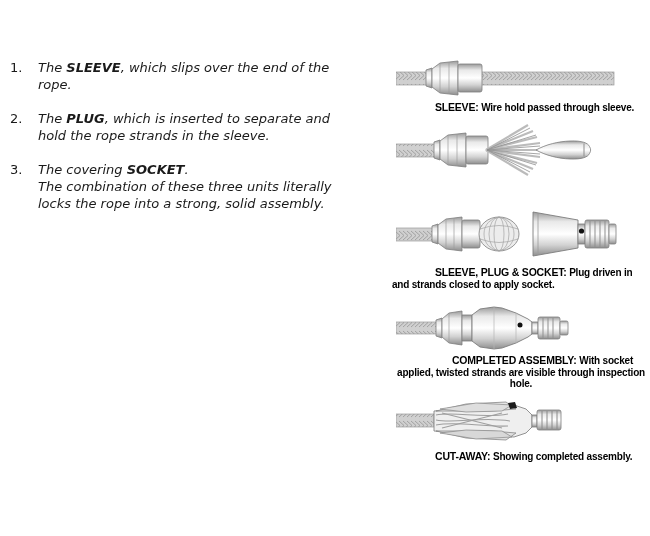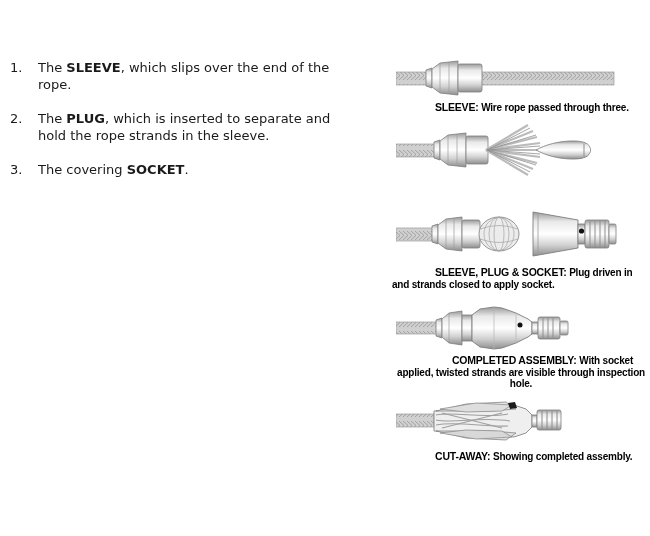--- a/index.html
+++ b/index.html
@@ -7,21 +7,21 @@
     width:650px; height:536px; background:#ffffff; position:relative;
     font-family:"DejaVu Sans", sans-serif; overflow:hidden;
   }
   .page { position:absolute; inset:0; background:#ffffff; }
 
   
   .steps { position:absolute; left:10px; top:59px; width:322px; }
   .step { display:flex; margin:0 0 17px 0; color:#1a1a1a; font-size:13px; line-height:17px; }
   .step-num { flex:0 0 28px; width:28px; }
   .step-txt { flex:1; }
-  .step-txt p { margin:0; }
+  .step-txt p { margin:0;font-style:italic; }
   .step b { font-weight:bold; }
 
   
   .figure { position:absolute; left:392px; width:258px; margin:0; }
   .figure svg { display:block; margin-left:4px; }
   .figcap {
     font-family:"Liberation Sans", sans-serif; font-weight:bold;
     font-size:10px; line-height:11.5px; letter-spacing:-0.2px;
     color:#000; margin-top:2px;
   }
@@ -66,34 +66,35 @@
       <span class="step-num">2.</span>
       <div class="step-txt">
         <p><span>The </span><b>PLUG</b><span>, which is inserted to separate and hold the rope strands in the sleeve.</span></p>
       </div>
     </div>
 
     <div class="step">
       <span class="step-num">3.</span>
       <div class="step-txt">
         <p><span>The covering </span><b>SOCKET</b><span>.</span></p>
+        <p><span>The combination of these three units literally locks the rope into a strong, solid assembly.</span></p>
       </div>
     </div>
 
   </div>
 
   <figure class="figure" id="fig1">
     <svg width="240" height="44" viewBox="0 0 240 44">
       <rect x="0" y="16" width="218" height="13" fill="url(#rope)" stroke="#9a9a9a" stroke-width="0.7"></rect>
       <path d="M30,14 L36,12 L36,32 L30,30 Z" fill="url(#metalV)" stroke="#7d7d7d" stroke-width="0.8"></path>
       <path d="M36,13 L44,7 L62,5 L62,39 L44,37 L36,31 Z" fill="url(#metalV)" stroke="#7d7d7d" stroke-width="0.8"></path>
       <path d="M44,7 L44,37 M53,6 L53,38" stroke="#9b9b9b" stroke-width="0.7" fill="none"></path>
       <rect x="62" y="8" width="24" height="28" rx="2" fill="url(#metalV)" stroke="#7d7d7d" stroke-width="0.8"></rect>
     </svg>
-    <figcaption class="figcap"><span class="cap-label">SLEEVE:</span> <span>Wire rope passed through three.</span></figcaption>
+    <figcaption class="figcap"><span class="cap-label">SLEEVE:</span> <span>Wire hold passed through sleeve.</span></figcaption>
   </figure>
 
   <figure class="figure" id="fig2">
     <svg width="245" height="56" viewBox="0 0 245 56">
       <rect x="0" y="22" width="40" height="13" fill="url(#rope)" stroke="#9a9a9a" stroke-width="0.7"></rect>
       <path d="M38,20 L44,18 L44,38 L38,36 Z" fill="url(#metalV)" stroke="#7d7d7d" stroke-width="0.8"></path>
       <path d="M44,19 L52,13 L70,11 L70,45 L52,43 L44,37 Z" fill="url(#metalV)" stroke="#7d7d7d" stroke-width="0.8"></path>
       <path d="M52,13 L52,43 M61,12 L61,44" stroke="#9b9b9b" stroke-width="0.7" fill="none"></path>
       <rect x="70" y="14" width="22" height="28" rx="2" fill="url(#metalV)" stroke="#7d7d7d" stroke-width="0.8"></rect>
       <g stroke="#b8b8b8" stroke-width="2.2" opacity="0.95">

